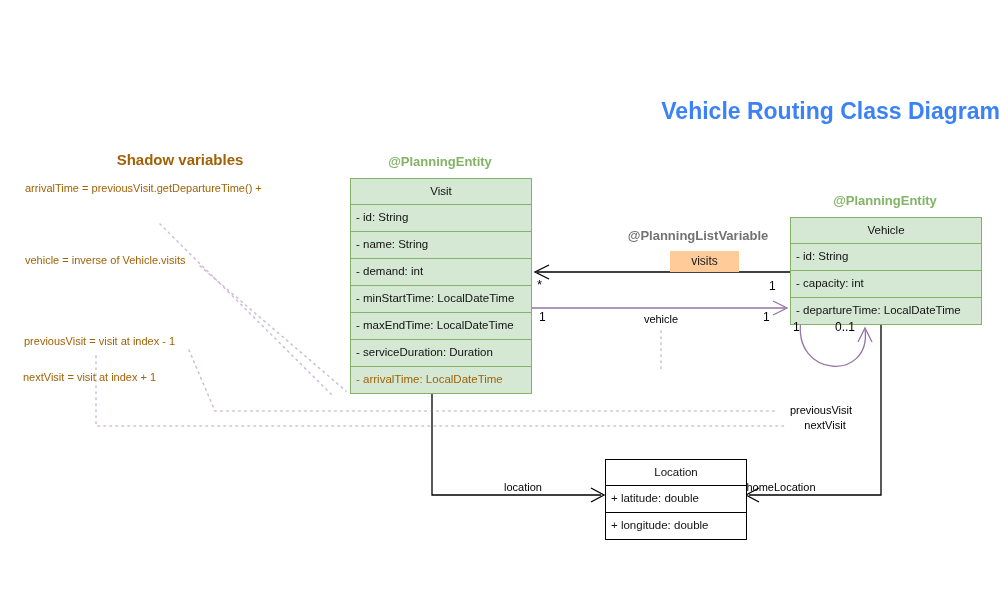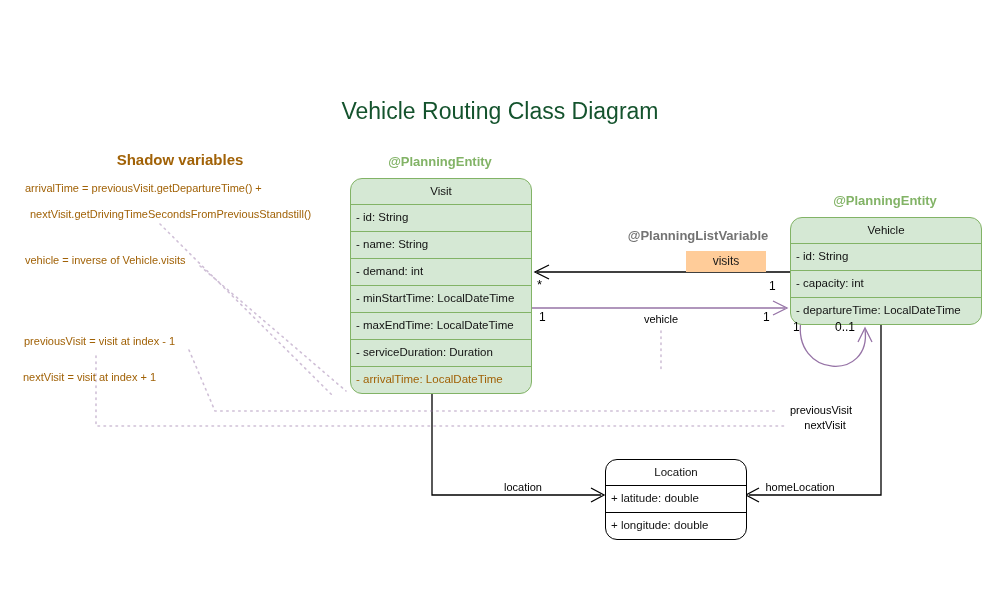--- a/index.html
+++ b/index.html
@@ -1,33 +1,33 @@
 <!DOCTYPE html>
 <html><head>
 <meta charset="utf-8">
 <style>
   html, body { margin: 0; padding: 0; background: #ffffff; }
   body { font-family: "Liberation Sans", sans-serif; }
   #canvas { position: relative; width: 1000px; height: 600px; background: #ffffff; overflow: hidden; }
   .abs { position: absolute; }
-  #title { left: 0; top: 98px; width: 1000px; text-align: center; font-size: 23px; font-weight: normal; color: #14532d; }
+  #title { left: 0; top: 98px; width: 1000px; text-align: right; font-size: 23px; font-weight: bold; color: #3b82f6; }
   .purple { color: #a16207; }
   .shadow-head { left: 80px; top: 151px; width: 200px; text-align: center; font-size: 15px; font-weight: bold; }
   .shadow-line { font-size: 11px; white-space: nowrap; }
   .anno { font-weight: bold; font-size: 13px; text-align: center; }
   .green-text { color: #82b366; }
   .orange-text { color: #737373; }
-  .uml { position: absolute; font-size: 11.5px; color: #111111; border-radius: 12px; }
+  .uml { position: absolute; font-size: 11.5px; color: #111111; }
   .green-box { background: #d5e8d4; border: 1px solid #82b366; }
   .green-box .row { border-top: 1px solid #82b366; }
   .white-box { background: #ffffff; border: 1px solid #000000; }
   .white-box .row { border-top: 1px solid #000000; }
   .hd { height: 25px; line-height: 25px; text-align: center; }
   .row { height: 26px; line-height: 25px; padding-left: 5px; white-space: nowrap; overflow: hidden; }
-  .visits-chip { left: 686px; top: 251px; width: 80px; height: 21px; line-height: 21px; text-align: center;
+  .visits-chip { left: 670px; top: 251px; width: 69px; height: 21px; line-height: 21px; text-align: center;
                  background: #ffcc99; font-size: 12px; color: #1a1a1a; }
   .lbl { font-size: 12px; color: #000000; white-space: nowrap; }
   .sm { font-size: 11px; }
   .ctr { text-align: center; }
   svg.overlay { position: absolute; left: 0; top: 0; pointer-events: none; }
 </style>
 </head>
 <body>
 
 <div id="canvas">
@@ -55,21 +55,20 @@
       <path d="M189 350 L215 411 L778 411"></path>
       <path d="M96 356 L96 426 L787 426"></path>
       <path d="M661 331 L661 372"></path>
     </g>
   </svg>
 
   <div class="abs" id="title">Vehicle Routing Class Diagram</div>
 
   <div class="abs shadow-head purple">Shadow variables</div>
   <div class="abs shadow-line purple" style="left:25px;top:182px;text-align:center;">arrivalTime = previousVisit.getDepartureTime() +</div>
-  <div class="abs shadow-line purple" style="left:30px;top:208px;">nextVisit.getDrivingTimeSecondsFromPreviousStandstill()</div>
   <div class="abs shadow-line purple" style="left:25px;top:254px;">vehicle = inverse of Vehicle.visits</div>
   <div class="abs shadow-line purple" style="left:24px;top:335px;text-align:center;">previousVisit = visit at index - 1</div>
   <div class="abs shadow-line purple" style="left:23px;top:371px;">nextVisit = visit at index + 1</div>
 
   <div class="abs anno green-text" style="left:350px;top:154px;width:180px;">@PlanningEntity</div>
   <div class="uml green-box" style="left:350px;top:178px;width:180px;">
     <div class="hd">Visit</div>
     <div class="row">- id: String</div>
     <div class="row">- name: String</div>
     <div class="row">- demand: int</div>
@@ -101,15 +100,15 @@
   <div class="abs lbl purple" style="left:539px;top:310px;">1</div>
   <div class="abs lbl purple sm ctr" style="left:630px;top:313px;width:62px;">vehicle</div>
   <div class="abs lbl purple" style="left:763px;top:310px;">1</div>
 
   <div class="abs lbl purple" style="left:793px;top:320px;">1</div>
   <div class="abs lbl purple" style="left:835px;top:320px;">0..1</div>
   <div class="abs lbl purple sm ctr" style="left:779px;top:404px;width:84px;">previousVisit</div>
   <div class="abs lbl purple sm ctr" style="left:789px;top:419px;width:72px;">nextVisit</div>
 
   <div class="abs lbl sm ctr" style="left:493px;top:481px;width:60px;">location</div>
-  <div class="abs lbl sm ctr" style="left:759px;top:481px;width:82px;text-align:center;">homeLocation</div>
+  <div class="abs lbl sm ctr" style="left:740px;top:481px;width:82px;text-align:center;">homeLocation</div>
 
 </div>
 
 </body></html>

